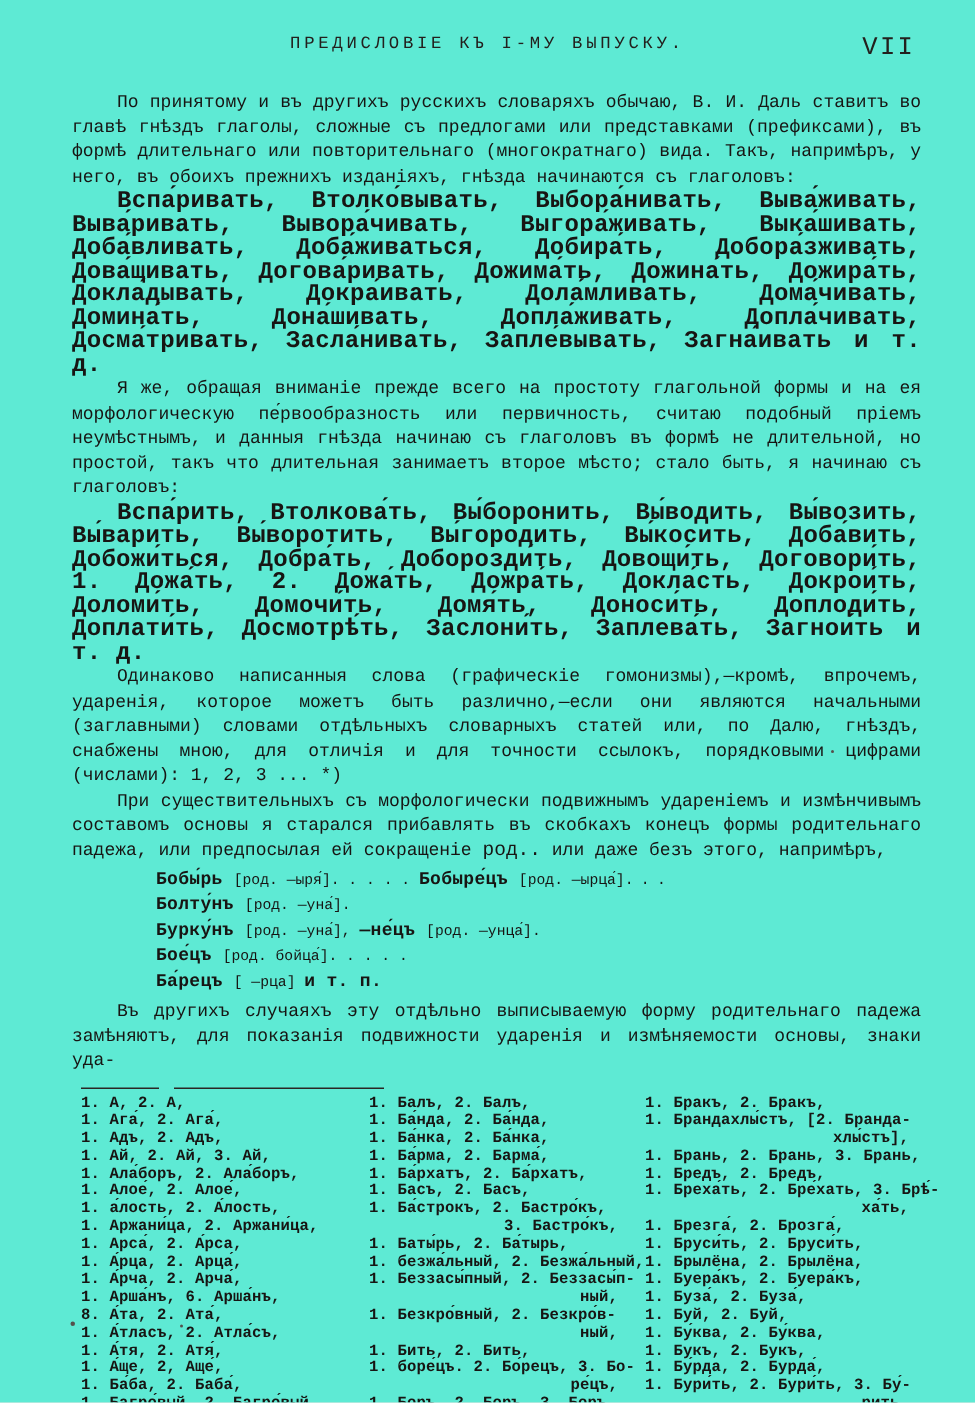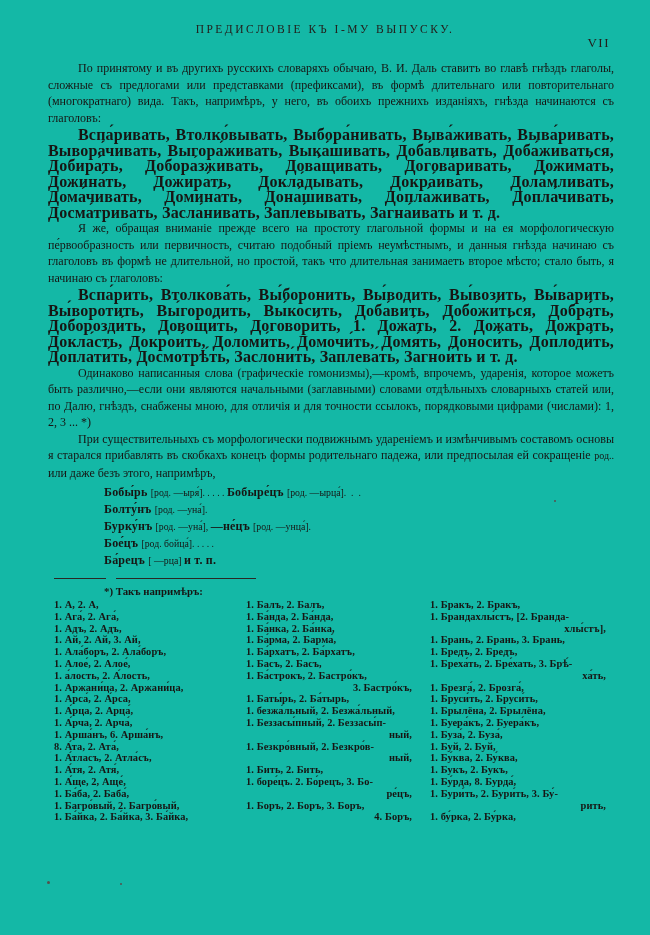--- a/index.html
+++ b/index.html
@@ -1,37 +1,37 @@
 <!DOCTYPE html>
 <html><head>
 <meta charset="utf-8">
 <style>
   html,body{margin:0;padding:0;background:#e8e8e4;}
   .page{
     position:relative;width:650px;height:935px;margin:0 auto;
-    background:#14b8a6;color:#171513;overflow:hidden;
-    font-family:Liberation Serif, serif;
+    background:#5eead4;color:#171513;overflow:hidden;
+    font-family:Liberation Mono, monospace;
   }
   .header-title{
     position:absolute;top:23px;left:0;right:0;text-align:center;
     font-size:11.5px;letter-spacing:2.5px;color:#23201d;
   }
   .page-number{
-    position:absolute;top:35px;right:40px;font-size:13px;letter-spacing:1.5px;color:#23201d;
+    position:absolute;top:23px;right:40px;font-size:17px;letter-spacing:1.5px;color:#23201d;
   }
   .main{position:absolute;left:48px;top:60px;width:566px;}
   p.body{
     margin:0;font-size:12px;line-height:16.5px;text-align:justify;text-indent:30px;
   }
   p.verbs{
     margin:1px 0 0 0;font-weight:bold;font-size:16px;line-height:15.5px;
     text-align:justify;text-indent:30px;letter-spacing:.2px;
   }
   .sp{margin-top:4px;}
-  .abbr-small{font-size:10px;}
+  .abbr-small{font-size:13px;}
   .examples{margin:3px 0 3px 56px;}
   .ex-line{font-size:12px;line-height:16px;white-space:nowrap;}
   .ex-head{font-weight:bold;letter-spacing:.2px;text-align:center;}
   .ex-gram{font-size:9.8px;}
   .fnrule{margin:9px 0 3px 6px;height:3px;}
   .fnrule .seg1,.fnrule .seg2{display:inline-block;border-top:1.6px solid #2a2username7;border-top:1.6px solid #2a2724;height:0;vertical-align:top;}
   .fnrule .seg1{width:52px;margin-right:10px;}
   .fnrule .seg2{width:140px;}
   .fn-label{font-weight:bold;font-size:10.8px;margin-left:56px;line-height:14px;}
   .fn-cols{position:relative;margin-top:1px;height:254px;}
@@ -73,24 +73,24 @@
     <p class="body sp"><span>При существительныхъ съ морфологически подвижнымъ удареніемъ и измѣнчивымъ составомъ основы я старался прибавлять въ скобкахъ конецъ формы родительнаго падежа, или предпосылая ей сокращеніе </span><span class="abbr-small">род..</span><span> или даже безъ этого, напримѣръ,</span></p>
 
     <div class="examples">
       <div class="ex-line"><span class="ex-head">Бобы́рь </span><span class="ex-gram">[род. —ыря́]. . . . . </span><span class="ex-head">Бобыре́цъ </span><span class="ex-gram">[род. —ырца́]. . .</span></div>
       <div class="ex-line"><span class="ex-head">Болту́нъ </span><span class="ex-gram">[род. —уна́].</span></div>
       <div class="ex-line"><span class="ex-head">Бурку́нъ </span><span class="ex-gram">[род. —уна́], </span><span class="ex-head">—не́цъ </span><span class="ex-gram">[род. —унца́].</span></div>
       <div class="ex-line"><span class="ex-head">Бое́цъ </span><span class="ex-gram">[род. бойца́]. . . . .</span></div>
       <div class="ex-line"><span class="ex-head">Ба́рецъ </span><span class="ex-gram">[ —рца] </span><span class="ex-head">и т. п.</span></div>
     </div>
 
+    <p class="body">Въ другихъ случаяхъ эту отдѣльно выписываемую форму родительнаго падежа замѣняютъ, для показанія подвижности ударенія и измѣняемости основы, знаки уда-</p>
 
     <div class="fnrule"><span class="seg1"></span><span class="seg2"></span></div>
 
-    <div class="fn-label">*) Такъ напримѣръ:</div>
 
     <div class="fn-cols">
 
       <div class="fn-col fn-col1">
         <div class="fn-line">1. А, 2. А,</div>
         <div class="fn-line">1. Ага́, 2. Ага́,</div>
         <div class="fn-line">1. Адъ, 2. Адъ,</div>
         <div class="fn-line">1. Ай, 2. Ай, 3. Ай,</div>
         <div class="fn-line">1. Ала́боръ, 2. Ала́боръ,</div>
         <div class="fn-line">1. Алое́, 2. Алое́,</div>
@@ -142,21 +142,21 @@
         <div class="fn-line">1. Бреха́ть, 2. Бре́хать, 3. Брѣ́-</div>
         <div class="fn-line cont">ха́ть,</div>
         <div class="fn-line">1. Брезга́, 2. Брозга́,</div>
         <div class="fn-line">1. Бруси́ть, 2. Бруси́ть,</div>
         <div class="fn-line">1. Брылёна, 2. Брылёна,</div>
         <div class="fn-line">1. Буера́къ, 2. Буера́къ,</div>
         <div class="fn-line">1. Буза́, 2. Буза́,</div>
         <div class="fn-line">1. Буй, 2. Буй,</div>
         <div class="fn-line">1. Бу́ква, 2. Бу́ква,</div>
         <div class="fn-line">1. Букъ, 2. Букъ,</div>
-        <div class="fn-line">1. Бу́рда, 8. Бурда́,</div>
+        <div class="fn-line">1. Бу́рда, 2. Бурда́,</div>
         <div class="fn-line">1. Бури́ть, 2. Бури́ть, 3. Бу́-</div>
         <div class="fn-line cont">рить,</div>
         <div class="fn-line">1. бу́рка, 2. Бу́рка,</div>
 
       </div>
 
     </div>
   </div>
 
   <div class="speck s1"></div>

